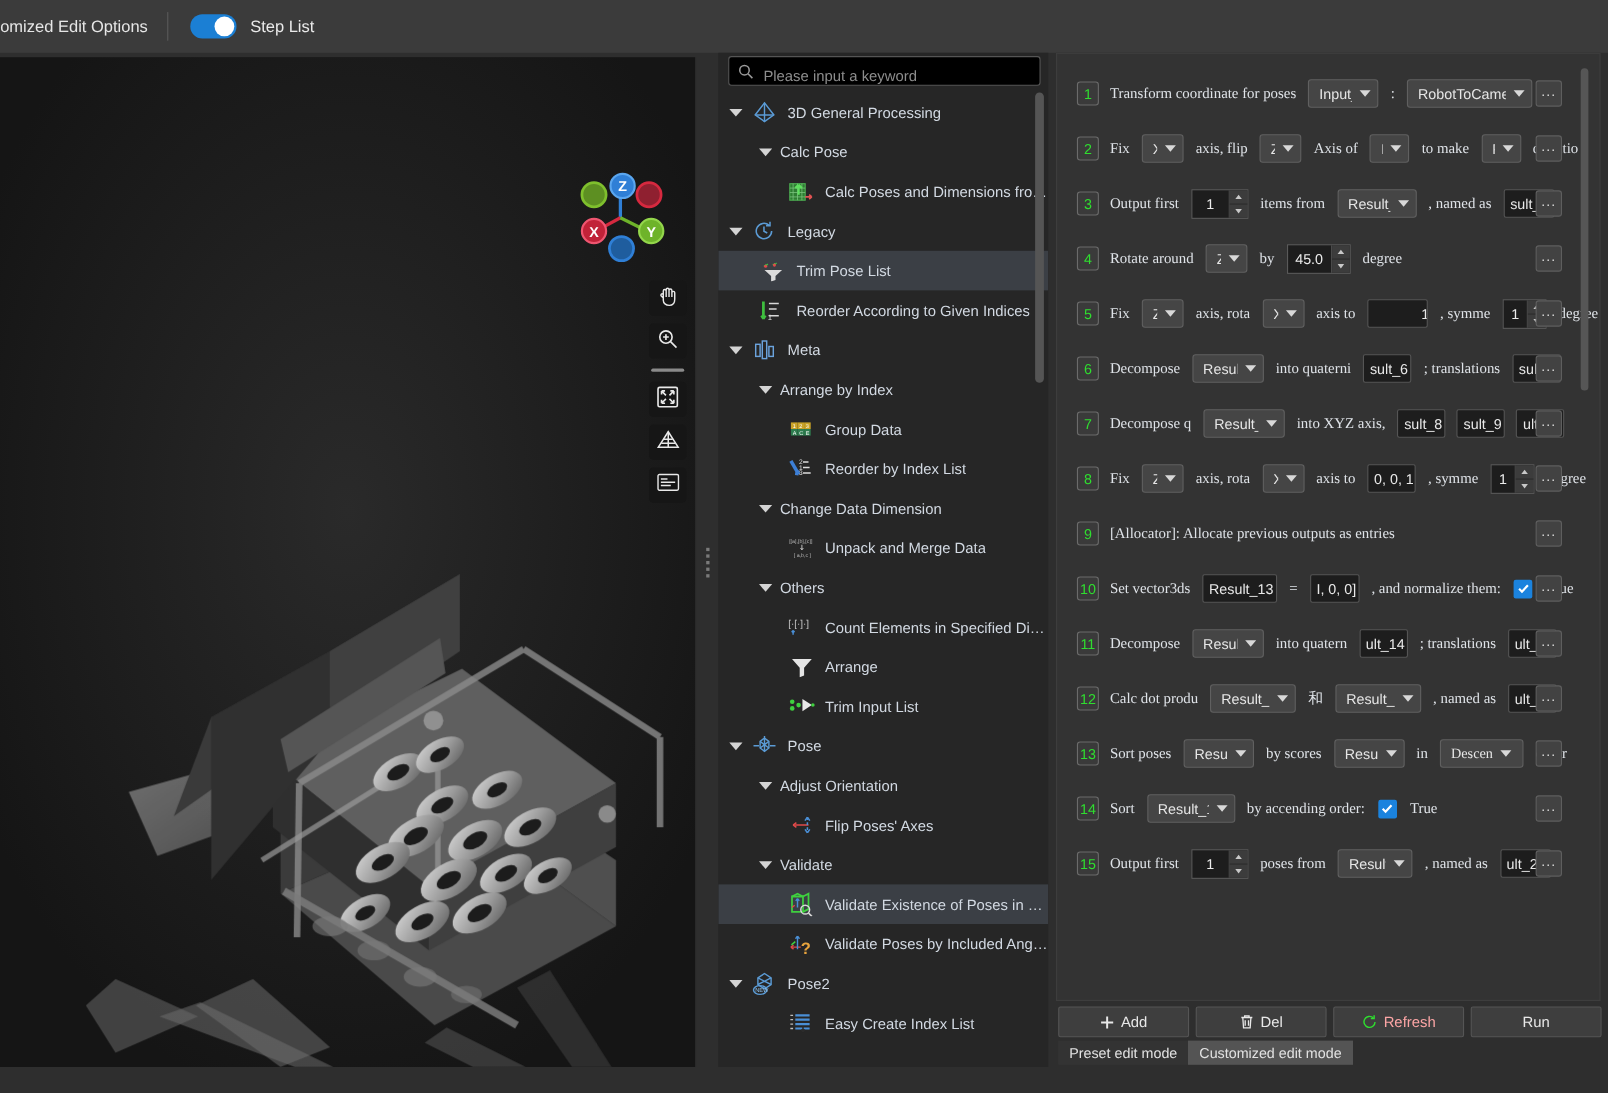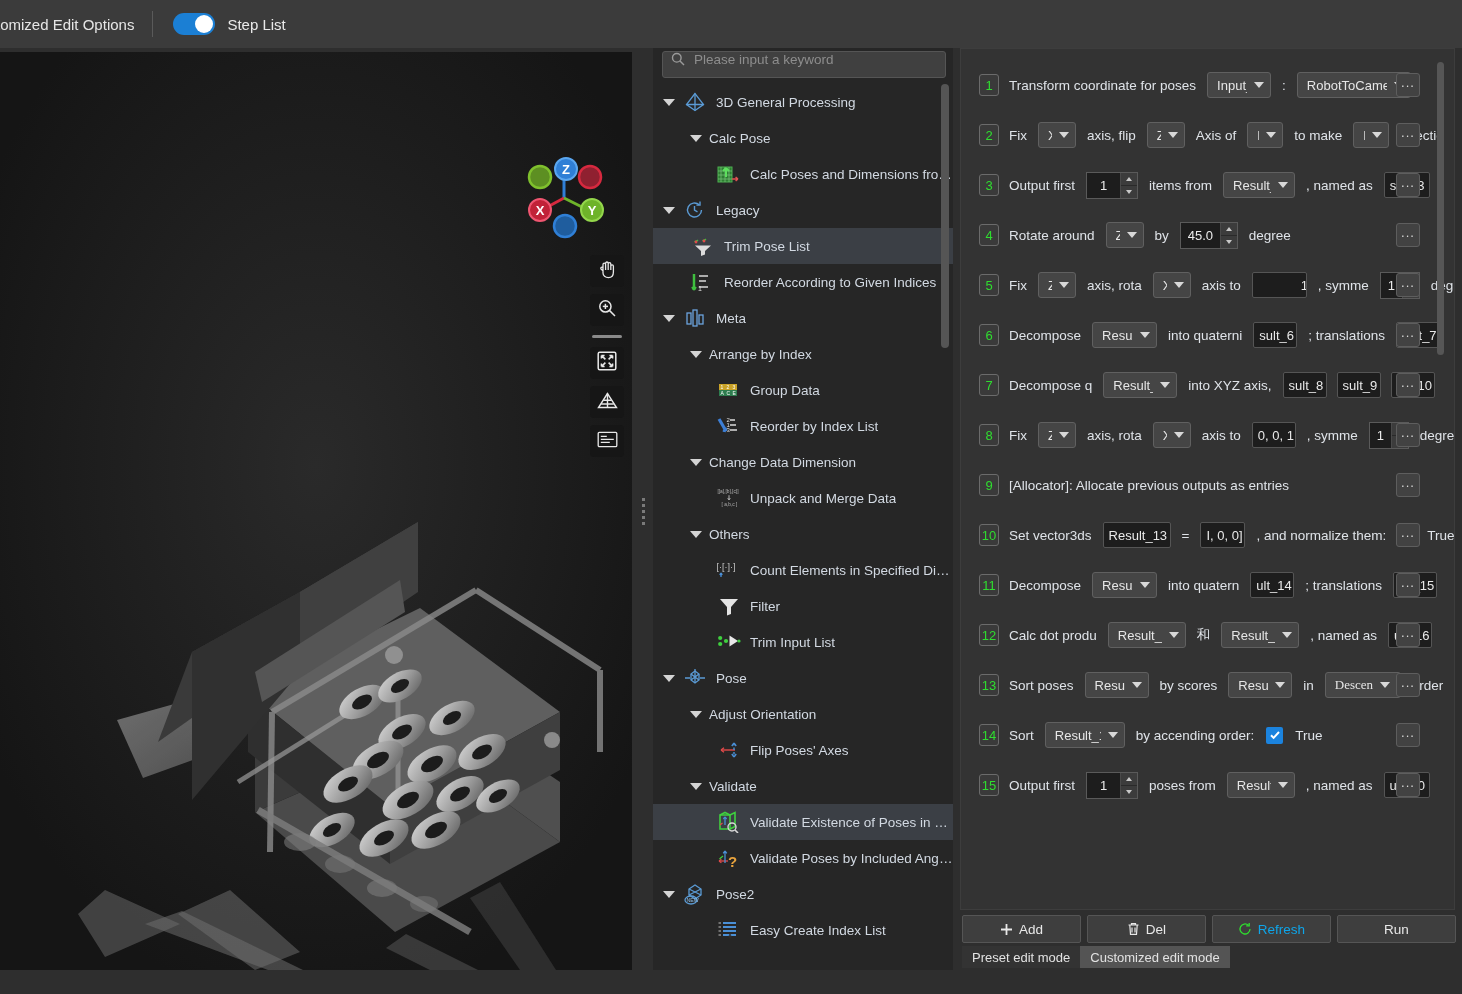--- a/index.html
+++ b/index.html
@@ -76,22 +76,22 @@
   .splitter .dots { display: flex; flex-direction: column; gap: 3px; }
   .splitter .dots i { width: 3px; height: 3px; background: #7a7a7a; display: block;}
 
   
   .treepanel {
     position: absolute; left: 653px; top: 48px; width: 300px; height: 928px;
     background: #262626;
   }
   .searchbox {
     position: absolute; left: 9px; top: 3px; width: 284px; height: 27px;
-    border: 1px solid #555; border-radius: 3px; background: #404040;
-    display: flex; align-items: flex-start; padding: 0 8px;
+    border: 1px solid #555; border-radius: 3px; background: #000000;
+    display: flex; align-items: flex-end; padding: 0 8px;
   }
   .searchbox .ph { font-size: 13.5px; color: #8d8d8d; margin-left: 9px;}
   .tree {
     position: absolute; left: 0; top: 36px; width: 300px; height: 892px;
     overflow: hidden;
   }
   .tnode {
     display: flex; align-items: center; height: 36px; cursor: pointer;
     color: #d2d9e2; font-size: 13.5px; white-space: nowrap;
   }
@@ -124,21 +124,21 @@
   .steprow {
     position: absolute; left: 0; width: 495px; height: 50px;
     display: flex; align-items: center; padding-left: 18px;
     color: #dfe3e8; font-size: 13.5px; white-space: nowrap; overflow: hidden;
   }
   .stepno {
     width: 20px; height: 22px; flex: none; border: 1px solid #6b6b6b; border-radius: 3px;
     background: #3a3a3a; color: #2fdd2f; font-size: 13px;
     display: flex; align-items: center; justify-content: center; margin-right: 10px;
   }
-  .txt { margin: 0 6px; }
+  .txt { margin: 0 6px; font-family: Liberation Serif, serif; }
   .txt:first-of-type { margin-left: 0; }
   .combo {
     height: 26px; flex: none; background: #454545; border: 1px solid #606060; border-radius: 3px;
     color: #e6e6e6; font-size: 13px; display: flex; align-items: center;
     padding: 0 6px 0 9px; margin: 0 5px; overflow: hidden; cursor: pointer;
   }
   .combo .cv { overflow: hidden; text-overflow: clip; white-space: nowrap; }
   .arrow {
     width: 0; height: 0; border-left: 5px solid transparent; border-right: 5px solid transparent;
     border-top: 6px solid #d8d8d8; margin-left: 7px; flex: none;
@@ -176,21 +176,21 @@
   
   .btnrow {
     position: absolute; left: 962px; top: 915px; width: 494px; height: 28px;
     display: flex; gap: 6px;
   }
   .btn {
     flex: 1; background: #3e3e3e; border: 1px solid #555; border-radius: 2px;
     color: #e8e8e8; font-size: 13.5px; display: flex; align-items: center; justify-content: center;
     gap: 6px; cursor: pointer;
   }
-  .btn.refresh { color: #0ea5e9; }
+  .btn.refresh { color: #fca5a5; }
   .tabrow {
     position: absolute; left: 962px; top: 946px; height: 22px; display: flex;
   }
   .tab {
     padding: 0 10px; height: 22px; display: flex; align-items: center;
     font-size: 13px; color: #e2e2e2; cursor: pointer; background: #333333;
   }
   .tab.active { background: #545454; }
 
   .bottombar {
@@ -584,21 +584,21 @@
             </svg>
           </span>
           <span class="tlabel">Count Elements in Specified Dim...</span>
         </div>
         <div class="tnode lvl2">
           <span class="ticon">
             <svg width="24" height="20" viewBox="0 0 24 20">
               <path d="M3 3h18l-7 8v7l-4 1.6V11z" fill="#e4e4e4"></path>
             </svg>
           </span>
-          <span class="tlabel">Filter</span>
+          <span class="tlabel">Arrange</span>
         </div>
         <div class="tnode lvl2">
           <span class="ticon">
             <svg width="24" height="20" viewBox="0 0 24 20">
               <circle cx="3.2" cy="6" r="2.1" fill="#3fd03f"></circle>
               <circle cx="3.2" cy="12" r="2.1" fill="#3fd03f"></circle>
               <circle cx="9" cy="9" r="2.1" fill="#3fd03f"></circle>
               <path d="M12.5 3.5L21 9l-8.5 5.5z" fill="#e8e8e8"></path>
               <circle cx="22" cy="9" r="1.6" fill="#3fd03f"></circle>
             </svg>

